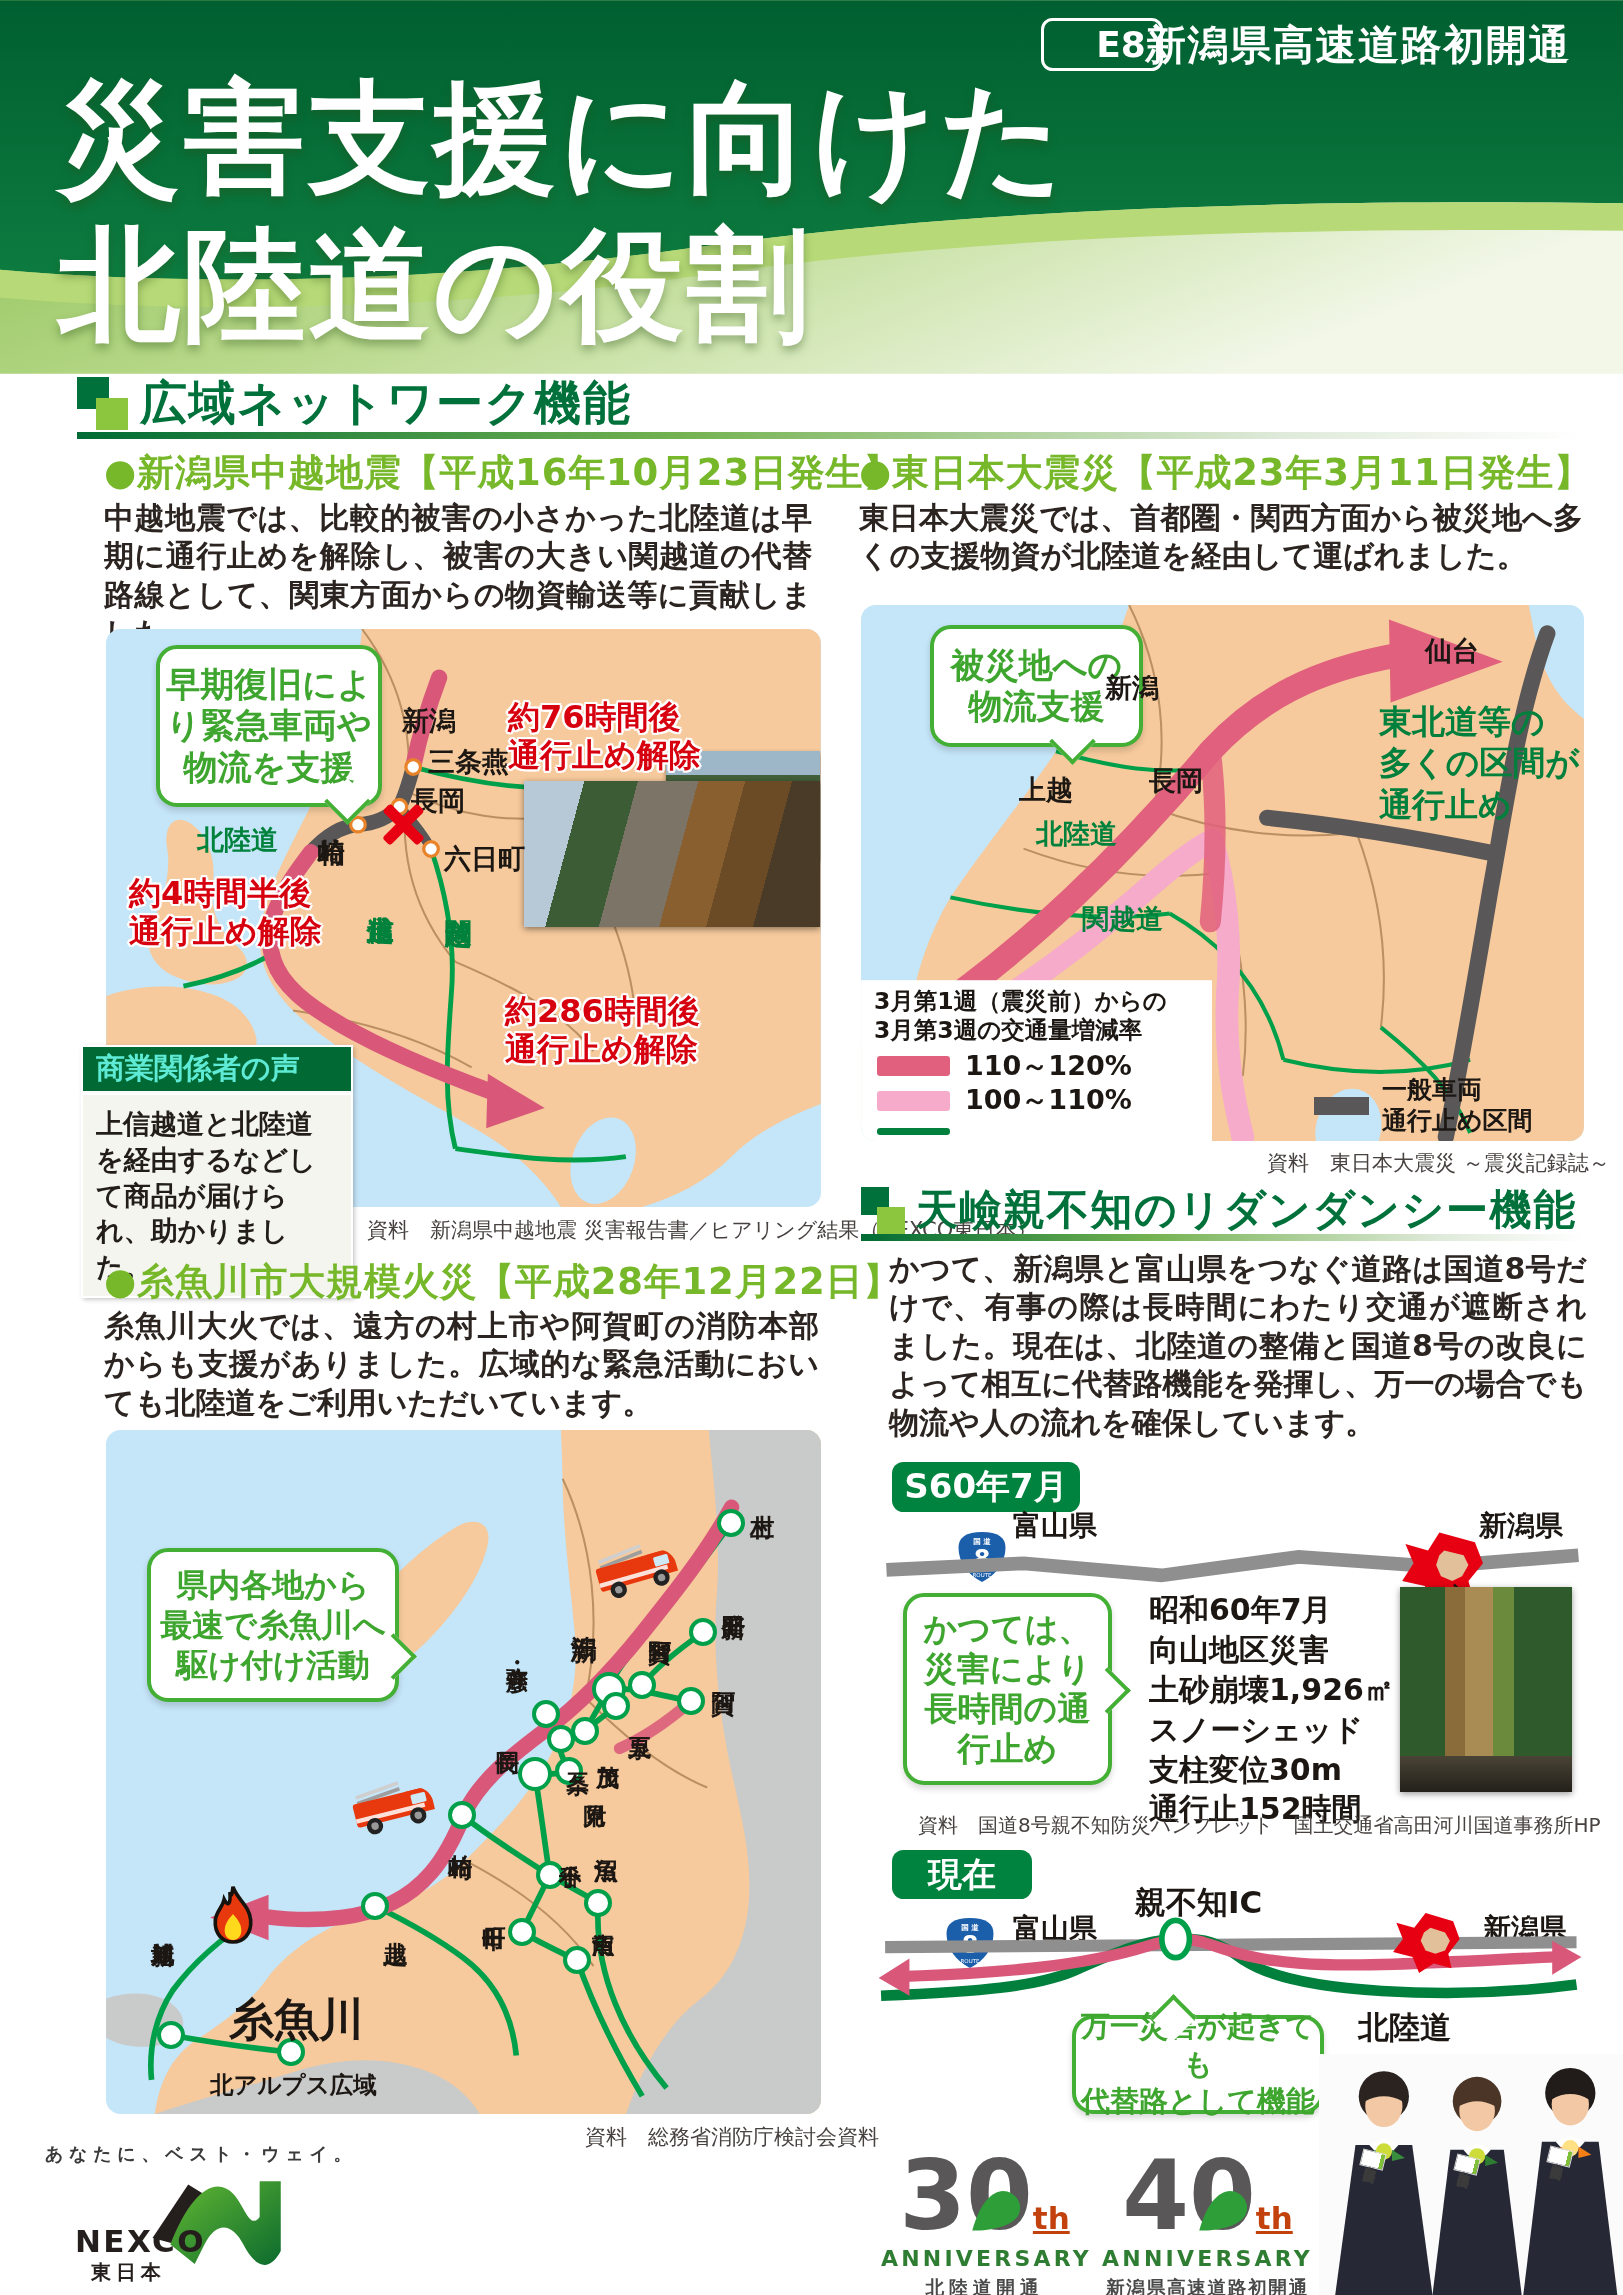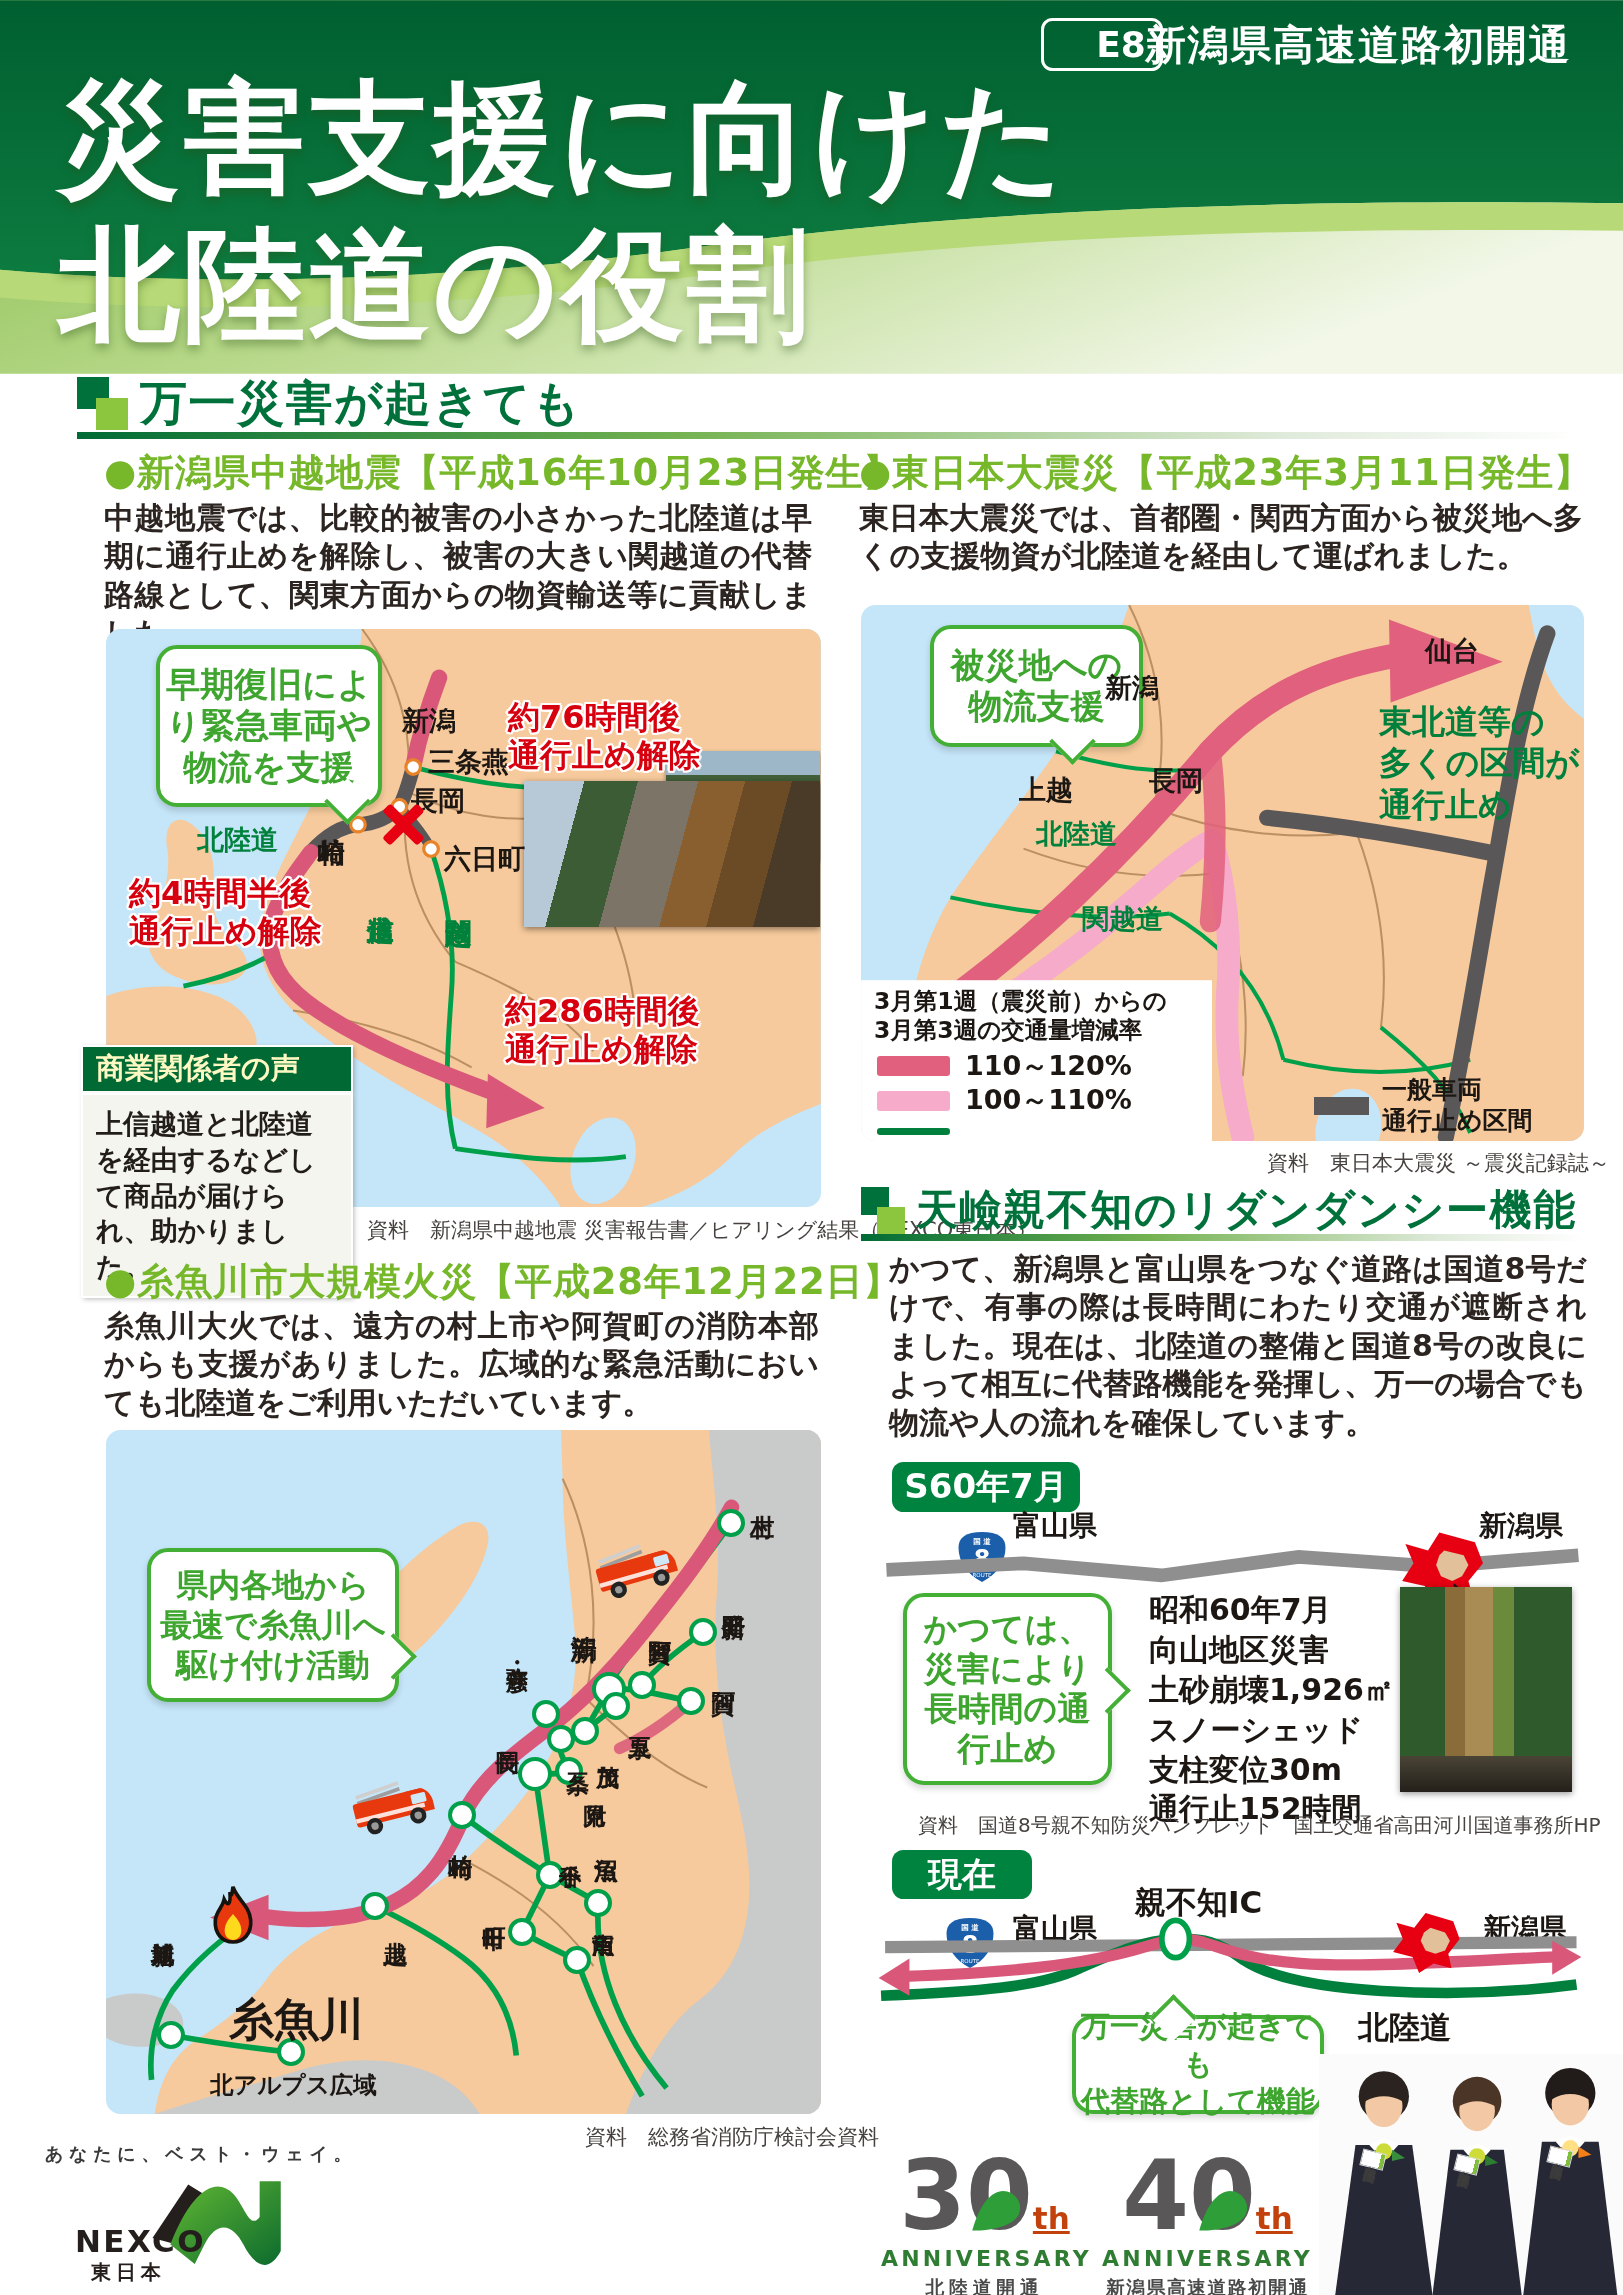--- a/index.html
+++ b/index.html
@@ -23,21 +23,21 @@
   .para{font-size:30px;color:#2b2420;font-weight:600;line-height:1.28;text-align:justify;}
   .rule{height:7.3px;background:linear-gradient(to right,#006b35,#74b251 40%,#dfeada 80%,#fff);}
   .sec-title{color:#00713a;font-size:47px;font-weight:900;letter-spacing:1.6px;}
   .sq-dark{background:#00713a;}
   .sq-light{background:#8cc63f;}
   .caption{font-size:21px;color:#474240;font-weight:500;}
   .tag{background:#00833e;color:#fff;border-radius:11.4px;display:flex;align-items:center;justify-content:center;font-weight:800;}
   .preflabel{font-size:28px;font-weight:800;color:#1c1713;}
   .circle{background:#fff;border:4px solid #00a04a;border-radius:50%;box-sizing:border-box;}
   .legendbox{background:#fff;border:4px solid #44af35;}
-  .voice-h{background:#006934;color:#fef9c3;font-size:29px;font-weight:800;display:flex;align-items:center;padding-left:13px;border:2.4px solid #fff;box-shadow:1.6px 1.6px 4.9px rgba(0,0,0,.25);}
+  .voice-h{background:#006934;color:#5eead4;font-size:29px;font-weight:800;display:flex;align-items:center;padding-left:13px;border:2.4px solid #fff;box-shadow:1.6px 1.6px 4.9px rgba(0,0,0,.25);}
   .voice-b{background:#f4f5ee;border:2.4px solid #fff;box-shadow:1.6px 2.4px 4.9px rgba(0,0,0,.25);color:#221d19;font-size:27px;font-weight:700;line-height:1.32;padding:11.4px 13px;}
   .sash{writing-mode:vertical-rl;text-orientation:upright;color:#3c3c3c;font-size:12px;font-weight:700;letter-spacing:0.8px;background:linear-gradient(to right,#fff 0 82%,#7fbf3a 82% 100%);padding:4.9px 2.4px;border:0.8px solid #dcdcdc;}
   .annum{font-size:96px;font-weight:900;color:#595757;line-height:1;}
   .anth{font-size:31px;font-weight:900;color:#c2410c;text-decoration:underline;}
   .anlabel{font-size:22px;font-weight:900;color:#2e7d32;letter-spacing:3.2px;}
   .ansub{font-size:18.7px;font-weight:700;color:#4a4a4a;letter-spacing:4.9px;}
 </style>
 </head>
 <body>
 
@@ -63,21 +63,21 @@
     <div class="abs" style="left:1041px;top:18px;width:78px;height:47px;border:3.2px solid #fff;border-radius:11.4px;display:flex;align-items:center;justify-content:center;padding-left:38px;">
       <span style="color:#fff;font-size:36px;font-weight:800;">E8</span>
     </div>
     <div class="abs" style="left:1145px;top:18px;color:#fff;font-size:41px;font-weight:800;letter-spacing:1.6px;">新潟県高速道路初開通</div>
     <div class="abs" style="left:58px;top:205px;color:#fff;font-size:122px;font-weight:900;letter-spacing:3.2px;text-shadow:0 4.9px 9.7px rgba(40,80,20,.4);">北陸道の役割</div>
     <div class="abs" style="left:58px;top:58px;color:#fff;font-size:122px;font-weight:900;letter-spacing:3.2px;text-shadow:0 4.9px 9.7px rgba(40,80,20,.4);">災害支援に向けた</div>
   </div>
 
   <div class="abs sq-dark" style="left:77px;top:377px;width:32px;height:32px;"></div>
   <div class="abs sq-light" style="left:96px;top:398px;width:32px;height:32px;"></div>
-  <div class="abs sec-title" style="left:140px;top:372px;">万一災害が起きても</div>
+  <div class="abs sec-title" style="left:140px;top:372px;">広域ネットワーク機能</div>
   <div class="abs rule" style="left:77px;top:432px;width:1506px;"></div>
 
   <div class="abs h-green" style="left:104px;top:448px;">●新潟県中越地震【平成16年10月23日発生】</div>
   <div class="abs para" style="left:104px;top:499px;width:708px;">中越地震では、比較的被害の小さかった北陸道は早期に通行止めを解除し、被害の大きい関越道の代替路線として、関東方面からの物資輸送等に貢献しました。</div>
 
   <div class="abs map" style="left:106px;top:629px;width:715px;height:578px;">
     <svg width="715" height="578" viewBox="0 0 880 712">
       <path d="M315,0 L880,0 L880,585 C840,600 800,620 770,650 C740,680 700,700 660,712 L560,712 C540,680 510,650 470,625 C430,600 380,575 340,550 C300,525 260,500 230,470 C200,440 185,405 190,370 C195,335 210,300 228,265 C248,225 270,185 288,140 C300,105 310,50 315,0 Z" fill="#f6ca9c"></path>
       <path d="M95,432 C60,422 42,392 56,362 C70,336 80,300 75,270 C70,240 86,226 106,241 C126,256 136,286 131,316 C128,341 136,370 160,390 C180,406 176,426 156,433 C136,441 115,438 95,432 Z" fill="#f6ca9c"></path>
       <path d="M0,452 C40,438 90,436 130,450 C160,460 180,480 185,505 L185,712 L0,712 Z" fill="#f6ca9c"></path>

